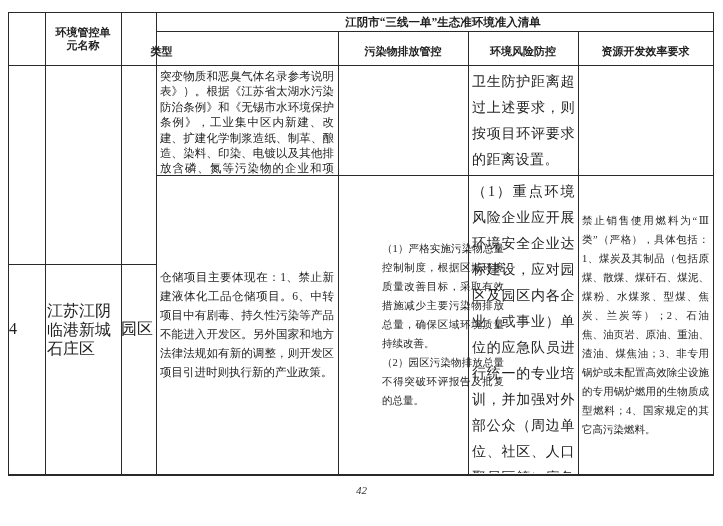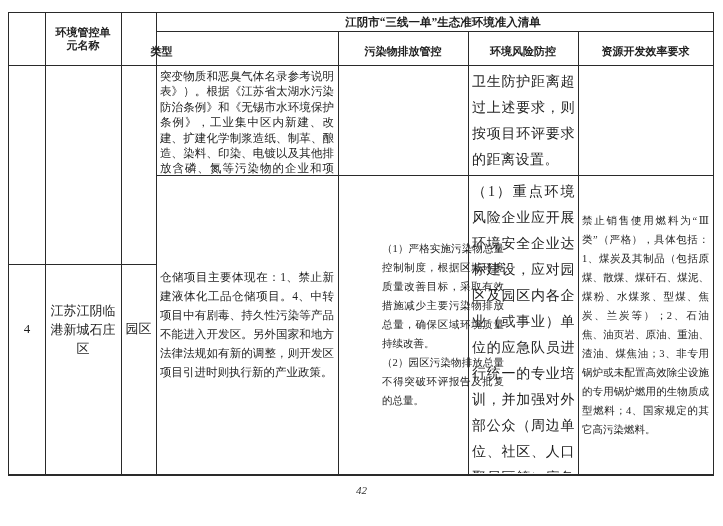--- a/index.html
+++ b/index.html
@@ -34,21 +34,21 @@
     text-justify:inter-character;
     white-space:pre-line;
     overflow:hidden;
   }
   .spatial-a{font-size:11.5px;line-height:15.4px;}
   .spatial-b{font-size:11.5px;line-height:19px;}
   .pollutant-b{font-size:10.5px;line-height:19px;}
   .risk-txt{font-size:14px;line-height:26px;letter-spacing:0.5px;}
   .resource-b{font-size:10.5px;line-height:19px;}
   .vcenter-wrap{display:flex;align-items:center;}
-  .small-cell{font-size:13px;line-height:19px;text-align:center;}
+  .small-cell{font-size:16px;line-height:19px;}
   .page-number{
     position:absolute;left:0;right:0;top:484px;
     text-align:center;font-size:11px;color:#333;font-style:italic;
   }
 </style>
 </head>
 <body>
 
 <div class="page">
   <div class="table-frame">
@@ -84,21 +84,21 @@
 
     <div class="cellblock body-txt risk-txt" style="left:463px;top:56px;width:103px;height:104px;">卫生防护距离超过上述要求，则按项目环评要求的距离设置。</div>
 
     <div class="cellblock small-cell" style="left:0;top:306px;width:36px;">4</div>
 
     <div class="cellblock small-cell" style="left:38px;top:288px;width:72px;">江苏江阴临港新城石庄区</div>
 
     <div class="cellblock small-cell" style="left:112px;top:306px;width:35px;">园区</div>
 
     <div class="cellblock vcenter-wrap" style="left:151px;top:162px;width:174px;height:299px;">
-      <div class="body-txt spatial-b">仓储项目主要体现在：1、禁止新建液体化工品仓储项目。4、中转项目中有剧毒、持久性污染等产品不能进入开发区。另外国家和地方法律法规如有新的调整，则开发区项目引进时则执行新的产业政策。</div>
+      <div class="body-txt spatial-b">仓储项目主要体现在：1、禁止新建液体化工品仓储项目。6、中转项目中有剧毒、持久性污染等产品不能进入开发区。另外国家和地方法律法规如有新的调整，则开发区项目引进时则执行新的产业政策。</div>
     </div>
 
     <div class="cellblock vcenter-wrap" style="left:333px;top:162px;width:122px;height:299px;margin-left:40px;">
       <div class="body-txt pollutant-b">（1）严格实施污染物总量控制制度，根据区域环境质量改善目标，采取有效措施减少主要污染物排放总量，确保区域环境质量持续改善。
 （2）园区污染物排放总量不得突破环评报告及批复的总量。</div>
     </div>
 
     <div class="cellblock body-txt risk-txt" style="left:463px;top:166px;width:103px;height:294px;">（1）重点环境风险企业应开展环境安全企业达标建设，应对园区及园区内各企业（或事业）单位的应急队员进行统一的专业培训，并加强对外部公众（周边单位、社区、人口聚居区等）应急响应知识的宣传。并加强应急处置队伍和能力建设。
 （2）化工区边界与居住区之间设置不少于 500 米宽的隔离带，并适当设有绿化带。隔离带内不得规划建设学校、医</div>
 

